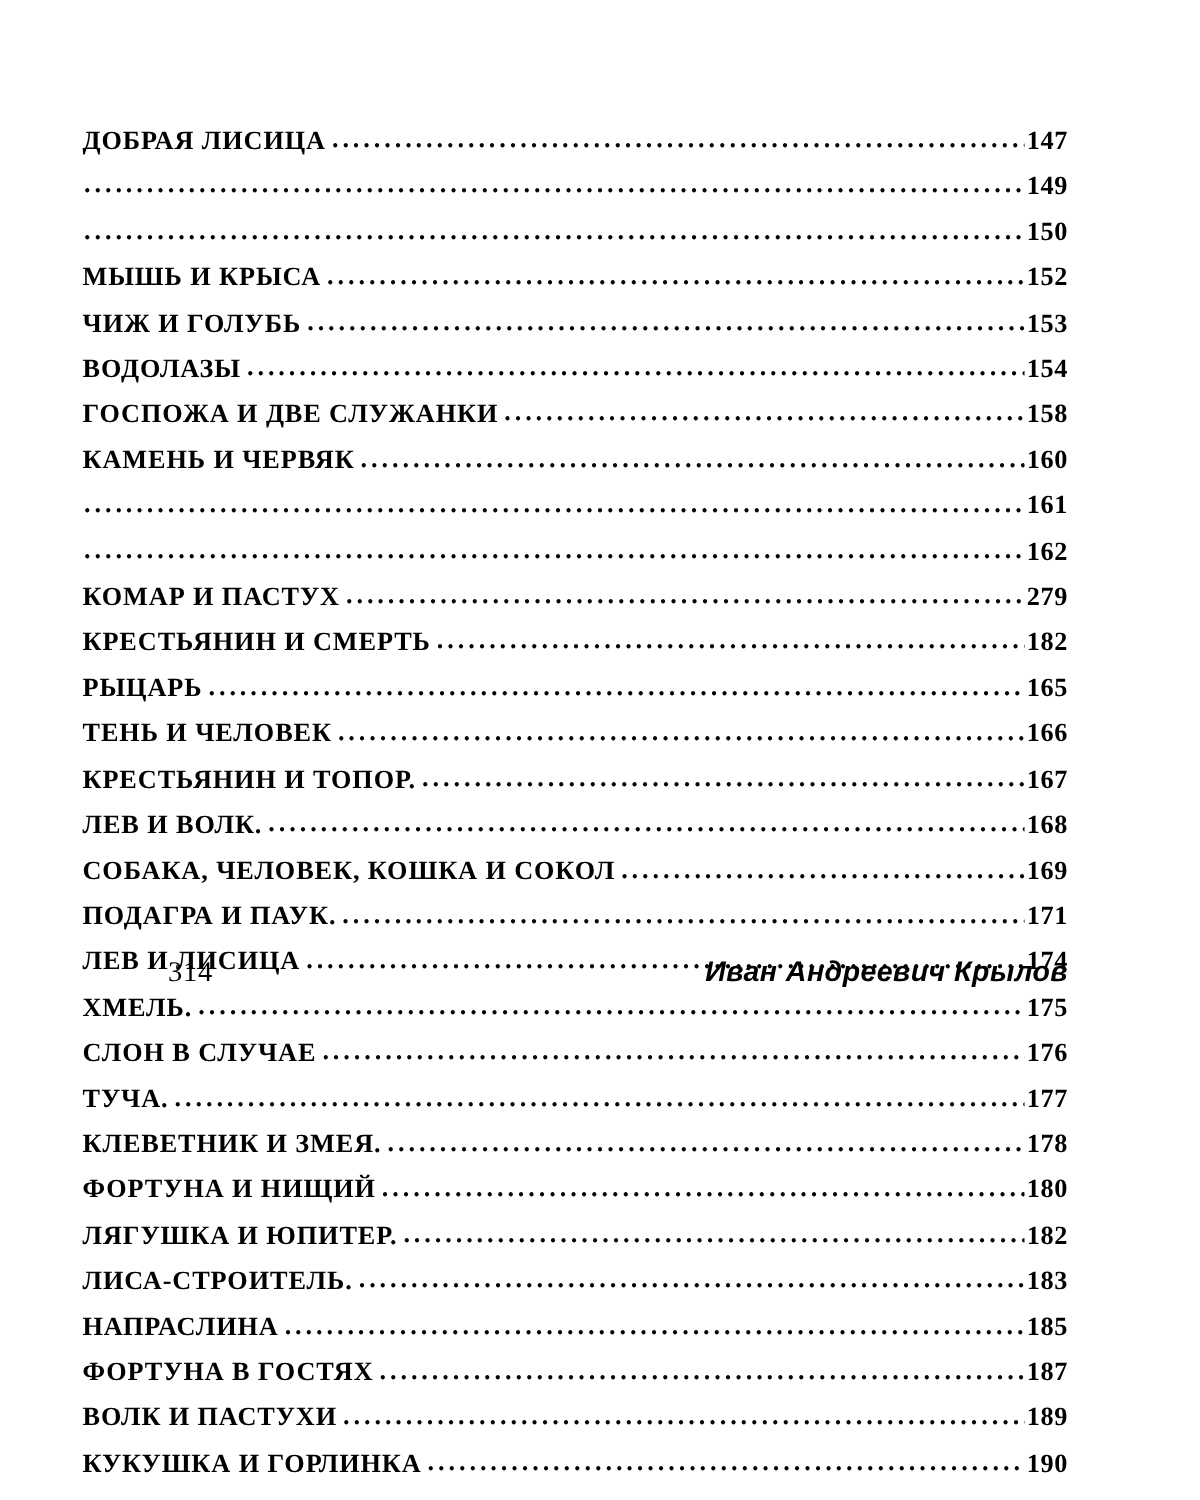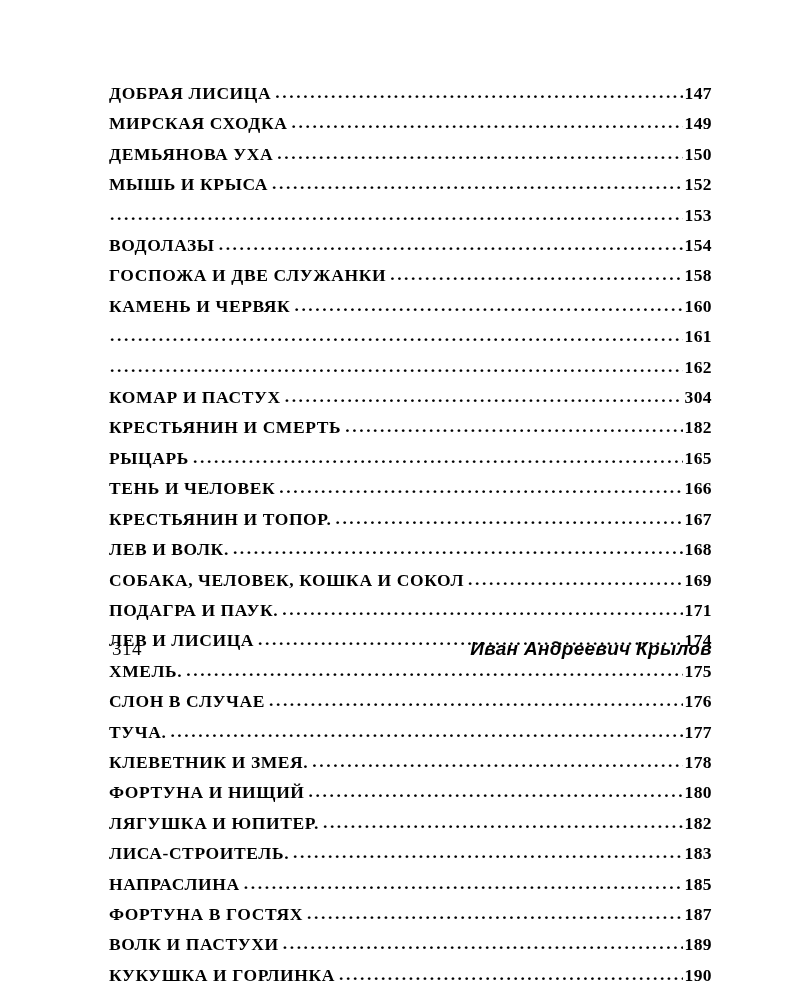--- a/index.html
+++ b/index.html
@@ -12,21 +12,21 @@
     background: #ffffff;
     font-family: "Liberation Serif", serif;
     color: #000000;
     overflow: hidden;
   }
   .page {
     position: relative;
     width: 800px;
     height: 732px;
     box-sizing: border-box;
-    padding: 78px 88px 0 109px;
+    padding: 78px 88px 0 55px;
   }
   .toc-list {
     list-style: none;
     margin: 0;
     padding: 0;
   }
   .toc-entry {
     display: flex;
     align-items: baseline;
     font-family: "Liberation Serif", serif;
@@ -88,38 +88,37 @@
 
   <ul class="toc-list">
 
     <li class="toc-entry">
       <span class="toc-title">ДОБРАЯ ЛИСИЦА</span>
       <span class="toc-dots">................................................................................................</span>
       <span class="toc-page">147</span>
     </li>
 
     <li class="toc-entry">
-      <span class="toc-title">МИРСКАЯ СХОДКА</span>
       <span class="toc-dots">................................................................................................</span>
       <span class="toc-page">149</span>
     </li>
 
     <li class="toc-entry">
-      <span class="toc-title">ДЕМЬЯНОВА УХА</span>
       <span class="toc-dots">................................................................................................</span>
       <span class="toc-page">150</span>
     </li>
 
     <li class="toc-entry">
       <span class="toc-title">МЫШЬ И КРЫСА</span>
       <span class="toc-dots">................................................................................................</span>
       <span class="toc-page">152</span>
     </li>
 
     <li class="toc-entry">
+      <span class="toc-title">ЧИЖ И ГОЛУБЬ</span>
       <span class="toc-dots">................................................................................................</span>
       <span class="toc-page">153</span>
     </li>
 
     <li class="toc-entry">
       <span class="toc-title">ВОДОЛАЗЫ</span>
       <span class="toc-dots">................................................................................................</span>
       <span class="toc-page">154</span>
     </li>
 
@@ -141,21 +140,21 @@
     </li>
 
     <li class="toc-entry">
       <span class="toc-dots">................................................................................................</span>
       <span class="toc-page">162</span>
     </li>
 
     <li class="toc-entry">
       <span class="toc-title">КОМАР И ПАСТУХ</span>
       <span class="toc-dots">................................................................................................</span>
-      <span class="toc-page">304</span>
+      <span class="toc-page">279</span>
     </li>
 
     <li class="toc-entry">
       <span class="toc-title">КРЕСТЬЯНИН И СМЕРТЬ</span>
       <span class="toc-dots">................................................................................................</span>
       <span class="toc-page">182</span>
     </li>
 
     <li class="toc-entry">
       <span class="toc-title">РЫЦАРЬ</span>

